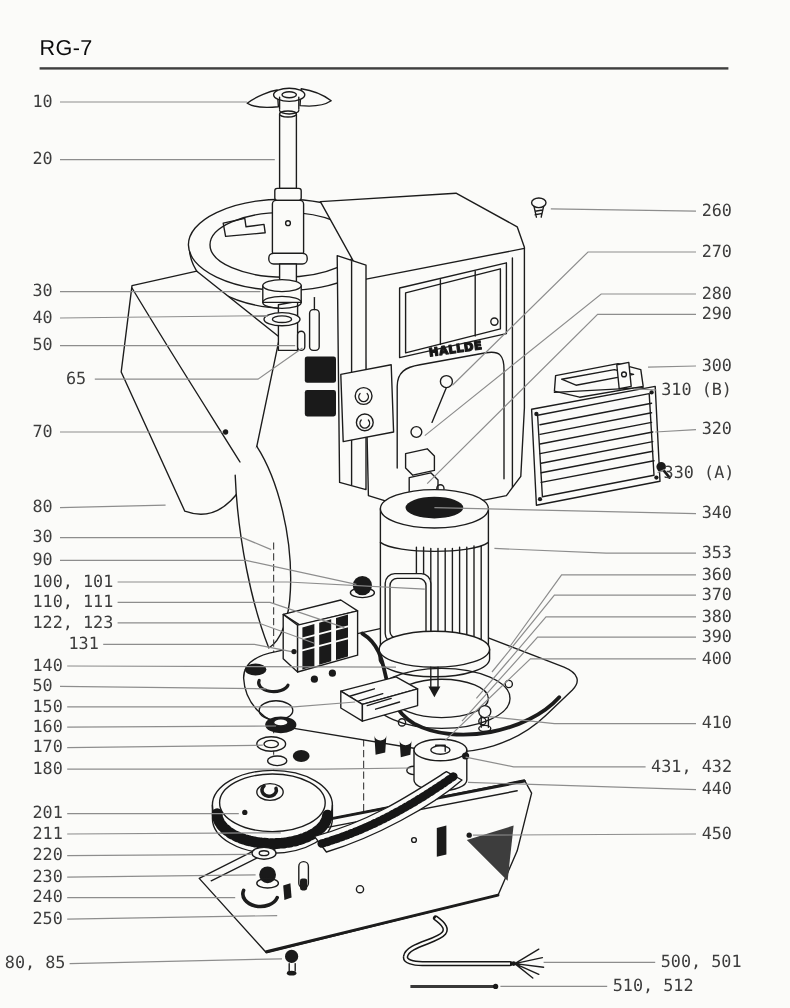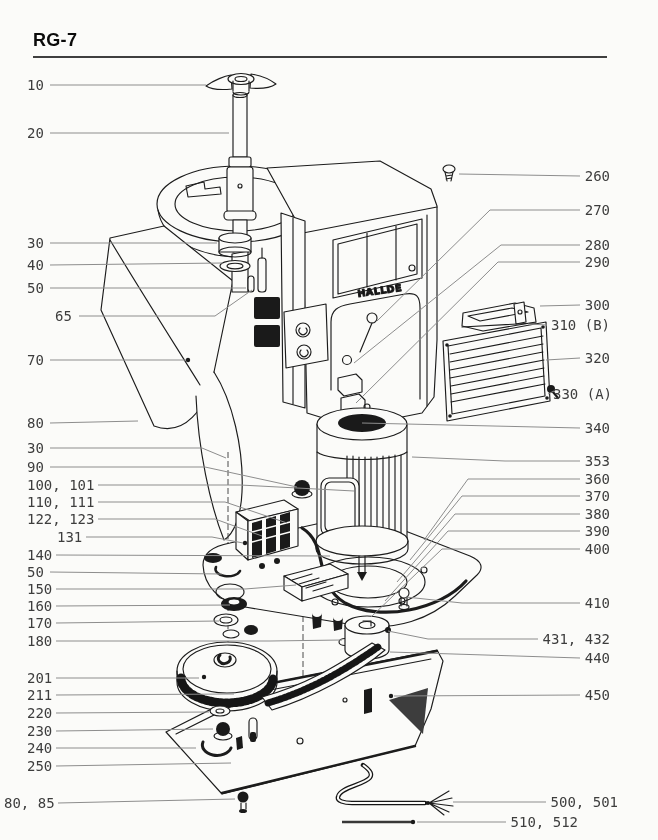--- a/index.html
+++ b/index.html
@@ -1,18 +1,18 @@
 <!DOCTYPE html>
 <html><head>
 <meta charset="utf-8">
 <style>
   html,body{margin:0;padding:0;background:#e8e8e8;}
   .page{position:relative;width:658px;height:840px;background:#fbfbf9;overflow:hidden;
         font-family:"Liberation Sans",sans-serif;}
-  .doc-title{position:absolute;left:33px;top:30px;font-size:18px;font-weight:bold;
+  .doc-title{position:absolute;left:33px;top:30px;font-size:18px;font-weight:normal;
              color:#0b0b0b;letter-spacing:.3px;}
   .title-rule{position:absolute;left:33px;top:56px;width:574px;height:2px;background:#3f3f3f;}
   svg{position:absolute;left:0;top:0;}
   .art{stroke:#1c1c1c;stroke-width:1.15;fill:none;stroke-linejoin:round;stroke-linecap:round;}
   .w{fill:#fbfbf9;}
   .k{fill:#1a1a1a;stroke:none;}
   .bold{stroke-width:2.4;}
   .dash{stroke:#4a4a4a;stroke-width:1;stroke-dasharray:6 3;fill:none;}
   .leader{stroke:#8d8d8d;stroke-width:1;fill:none;}
   .leader-dot{fill:#1a1a1a;stroke:none;}

